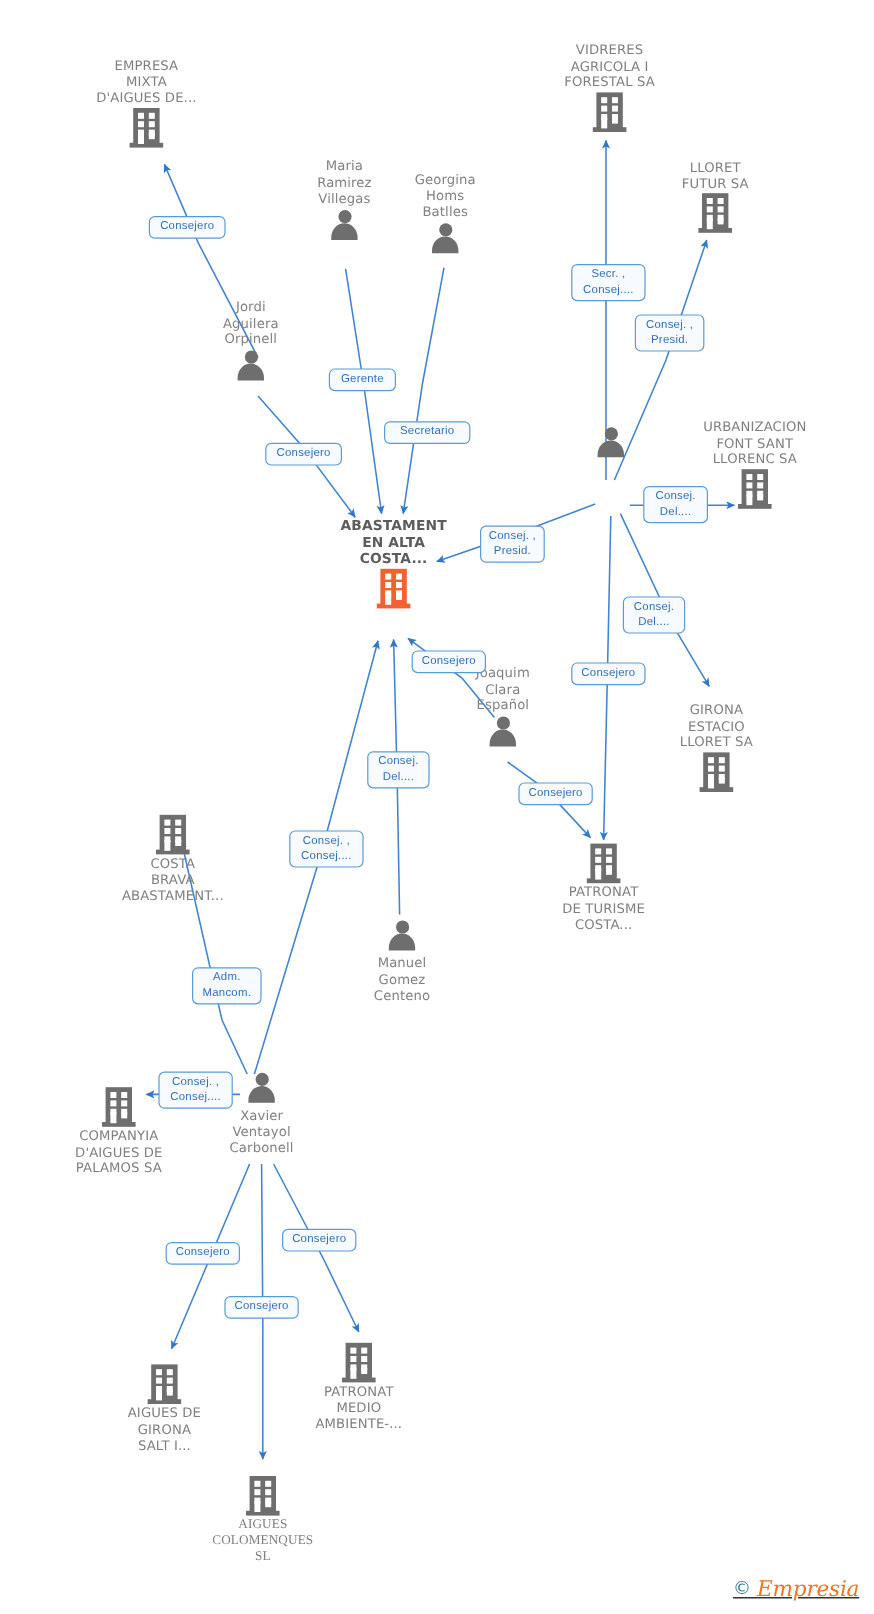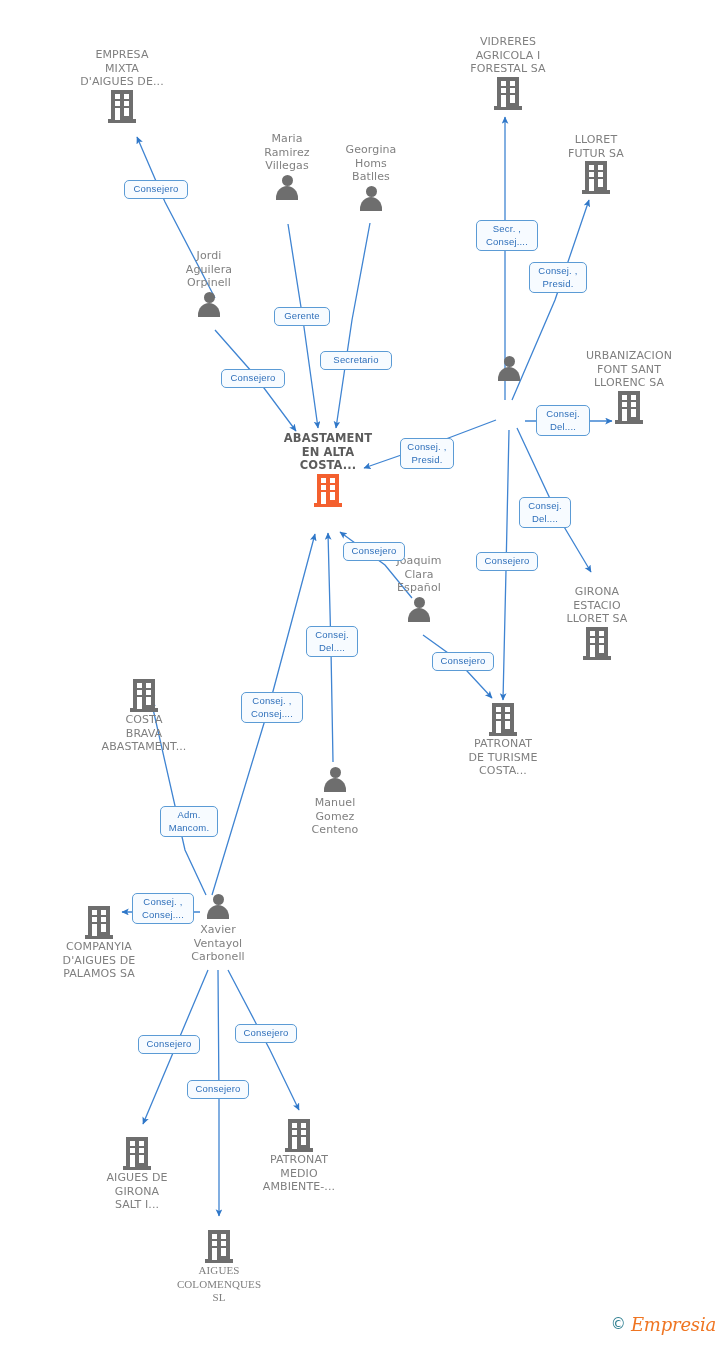--- a/index.html
+++ b/index.html
@@ -113,20 +113,21 @@
     letter-spacing: 0.2px;
     font-family: Liberation Sans, sans-serif;
   }
   
   #watermark {
     position: absolute;
     right: 12px;
     bottom: 10px;
     font-size: 16px;
     white-space: nowrap;
+    text-decoration: underline;
   }
   #watermark .c {
     color: #2f7f91;
     font-size: 15px;
     vertical-align: 2px;
   }
   #watermark .brand {
     color: #ef7522;
     font-family: "DejaVu Serif", serif;
     font-style: italic;

